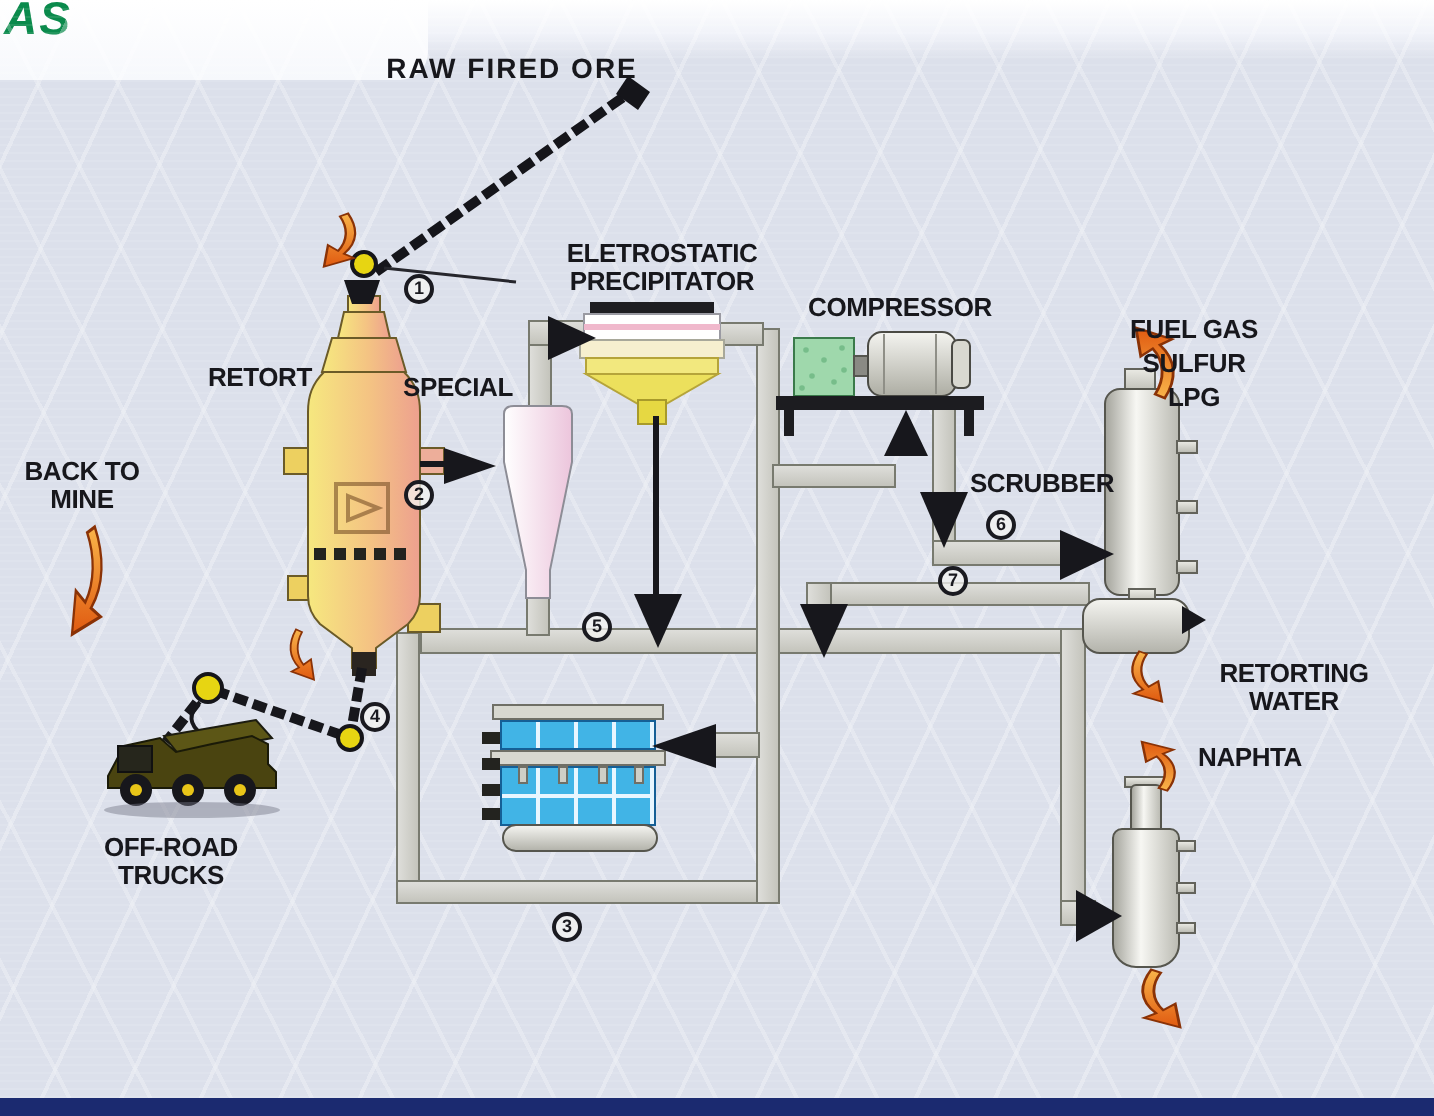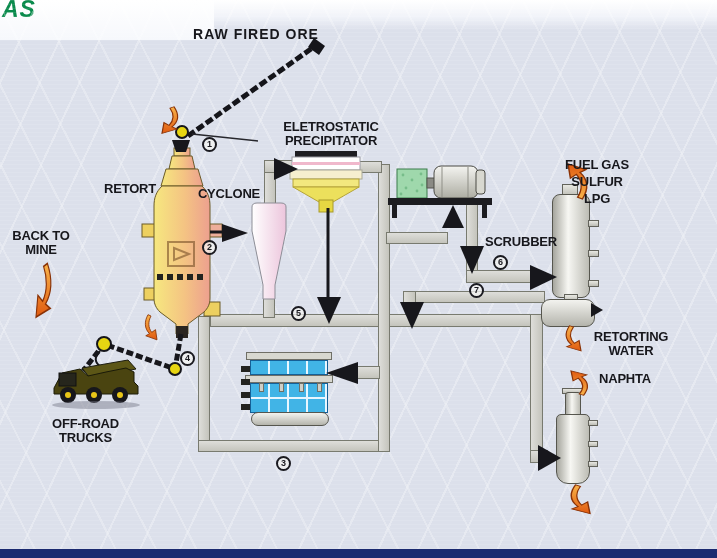--- a/index.html
+++ b/index.html
@@ -230,32 +230,33 @@
       <use href="#ca" transform="translate(142,314) scale(0.75,0.68)"></use>
       <use href="#ca" transform="translate(592,200) scale(1.2,0.95) rotate(180)"></use>
       <use href="#ca" transform="translate(562,325) scale(0.95,0.68)"></use>
       <use href="#ca" transform="translate(592,396) scale(1.05,0.66) rotate(180)"></use>
       <use href="#ca" transform="translate(566,484) scale(1.2,0.78)"></use>
     </g>
   </svg>
 
   <div class="lbl big" style="left:176px;top:27px;width:160px;">RAW FIRED ORE</div>
   <div class="lbl" style="left:96px;top:182px;width:68px;">RETORT</div>
-  <div class="lbl" style="left:190px;top:187px;width:78px;">CYCLONE</div>
+  <div class="lbl" style="left:190px;top:187px;width:78px;">SPECIAL</div>
   <div class="lbl" style="left:272px;top:120px;width:118px;">ELETROSTATIC
 PRECIPITATOR</div>
+  <div class="lbl" style="left:392px;top:147px;width:116px;">COMPRESSOR</div>
   <div class="lbl" style="left:478px;top:235px;width:86px;">SCRUBBER</div>
   <div class="lbl gap" style="left:552px;top:156px;width:90px;">FUEL GAS
 SULFUR
 LPG</div>
   <div class="lbl" style="left:4px;top:229px;width:74px;">BACK TO
 MINE</div>
   <div class="lbl" style="left:38px;top:417px;width:95px;">OFF-ROAD
 TRUCKS</div>
-  <div class="lbl" style="left:585px;top:330px;width:92px;">RETORTING
+  <div class="lbl" style="left:601px;top:330px;width:92px;">RETORTING
 WATER</div>
   <div class="lbl" style="left:594px;top:372px;width:62px;">NAPHTA</div>
 
   <div class="mk" style="left:202px;top:137px;">1</div>
   <div class="mk" style="left:202px;top:240px;">2</div>
   <div class="mk" style="left:276px;top:456px;">3</div>
   <div class="mk" style="left:180px;top:351px;">4</div>
   <div class="mk" style="left:291px;top:306px;">5</div>
   <div class="mk" style="left:493px;top:255px;">6</div>
   <div class="mk" style="left:469px;top:283px;">7</div>

